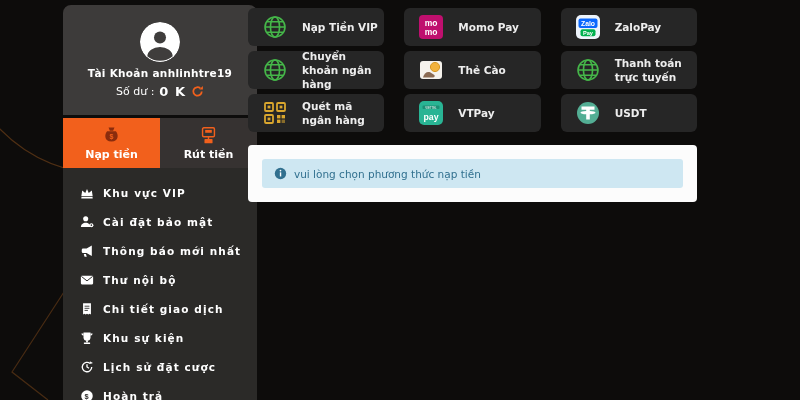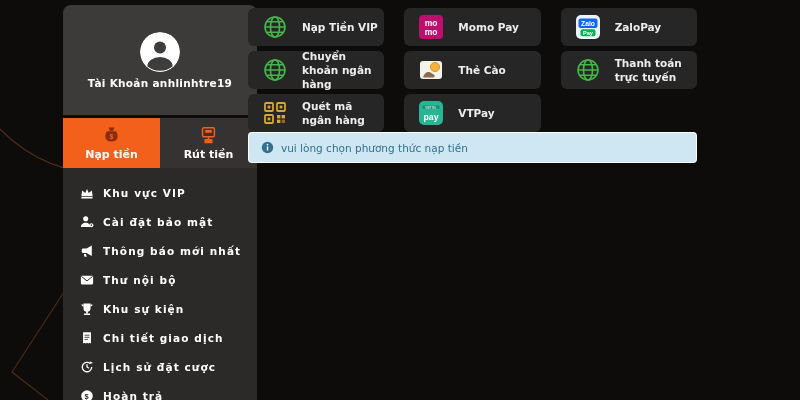--- a/index.html
+++ b/index.html
@@ -33,21 +33,21 @@
   .menu-icon{width:15px;display:flex;justify-content:center;line-height:0;}
 
   
   .content{position:absolute;left:248px;top:8px;width:449px;}
   .grid{display:grid;grid-template-columns:repeat(3,1fr);gap:5px 20px;}
   .pay-btn{background:#262626;border-radius:6px;height:38px;display:flex;align-items:center;
     padding:0 6px 0 14px;gap:14px;cursor:pointer;}
   .pay-icon{width:26px;flex:0 0 26px;display:flex;justify-content:center;line-height:0;}
   .pay-label{color:#ededed;font-size:10.5px;font-weight:bold;line-height:1.35;}
 
-  .alert-card{background:#fcfcfc;border-radius:4px;padding:1px;}
+  .alert-card{margin-top:13px;background:#fcfcfc;border-radius:4px;padding:14px;}
   .alert{background:#cee7f2;border-radius:3px;padding:8px 12px;display:flex;align-items:center;gap:7px;
     color:#31708f;font-size:10.5px;}
   .info-icon{line-height:0;}
 </style>
 </head>
 <body>
 
 <svg class="bg-decor" width="800" height="400" viewBox="0 0 800 400">
   <path d="M-10 118 Q 70 215 240 148" fill="none" stroke="#a05a1e" stroke-width="1.2" opacity="0.45"></path>
   <path d="M75 275 L 12 372 L 48 400" fill="none" stroke="#a05a1e" stroke-width="1.2" opacity="0.4"></path>
@@ -56,20 +56,30 @@
 <aside class="sidebar">
   <div class="account-card">
     <div class="avatar">
       <svg width="40" height="40" viewBox="0 0 24 24">
         <circle cx="12" cy="12" r="12" fill="#ffffff"></circle>
         <circle cx="12" cy="9.3" r="3.6" fill="#3f3d3c"></circle>
         <path d="M4.4 20.6 a 7.6 5.6 0 0 1 15.2 0 a 12 12 0 0 1 -15.2 0 z" fill="#3f3d3c"></path>
       </svg>
     </div>
     <div class="account-name">Tài Khoản anhlinhtre19</div>
+    <div class="balance-row">
+      <span>Số dư :</span>
+      <span class="balance-value">0 K</span>
+      <span class="refresh">
+        <svg width="13" height="13" viewBox="0 0 16 16">
+          <path d="M13.2 8 a5.2 5.2 0 1 1 -1.7 -3.9" fill="none" stroke="#f2601c" stroke-width="2.2"></path>
+          <path d="M14.6 1.2 L14.6 5.6 L10.2 5.6 Z" fill="#f2601c"></path>
+        </svg>
+      </span>
+    </div>
   </div>
   <div class="tabs" id="tabs">
       <div class="tab tab--active">
         <span style="line-height: 0;"><svg width="19" height="19" viewBox="0 0 16 16">
             <path d="M5.5 1.3 h5 l-1.1 2.6 h-2.8 z" fill="#8a2c0d"></path>
             <path d="M4.3 4.4 h7.4 c2.2 2.2 2.8 8.6 -3.7 8.6 s-5.9 -6.4 -3.7 -8.6 z" fill="#8a2c0d"></path>
             <text x="8" y="10.8" text-anchor="middle" font-size="6" font-weight="bold" fill="#f2601c" font-family="Liberation Sans, sans-serif">$</text>
           </svg></span>
         <span class="tab-label">Nạp tiền</span>
       </div>
@@ -117,42 +127,42 @@
         <span class="menu-icon">
           <svg width="14" height="14" viewBox="0 0 16 16">
             <rect x="1" y="3" width="14" height="10" rx="1.2" fill="#fff"></rect>
             <path d="M1.6 3.9 L8 9 L14.4 3.9" stroke="#2b2a28" stroke-width="1.1" fill="none"></path>
           </svg>
         </span>
         <span>Thư nội bộ</span>
       </div>
       <div class="menu-item">
         <span class="menu-icon">
-          <svg width="14" height="14" viewBox="0 0 16 16" fill="#fff">
-            <path d="M4 1.8 h8 v5.2 a4 4 0 0 1 -8 0 z"></path>
-            <path d="M1.6 2.8 H4 v2.6 A2.6 2.6 0 0 1 1.6 2.9 z"></path>
-            <path d="M14.4 2.8 H12 v2.6 a2.6 2.6 0 0 0 2.4 -2.5 z"></path>
-            <rect x="7" y="10.6" width="2" height="2.4"></rect>
-            <rect x="4.4" y="13" width="7.2" height="1.8" rx="0.4"></rect>
-          </svg>
-        </span>
-        <span>Khu sự kiện</span>
-      </div>
-      <div class="menu-item">
-        <span class="menu-icon">
           <svg width="14" height="14" viewBox="0 0 16 16">
             <path d="M3.5 1.3 h9 V14.4 l-1.5 -1 -1.5 1 -1.5 -1 -1.5 1 -1.5 -1 -1.5 1 z" fill="#fff"></path>
             <g stroke="#2b2a28" stroke-width="1">
               <line x1="5.2" y1="4.8" x2="10.8" y2="4.8"></line>
               <line x1="5.2" y1="7.2" x2="10.8" y2="7.2"></line>
               <line x1="5.2" y1="9.6" x2="9" y2="9.6"></line>
             </g>
           </svg>
         </span>
         <span>Chi tiết giao dịch</span>
+      </div>
+      <div class="menu-item">
+        <span class="menu-icon">
+          <svg width="14" height="14" viewBox="0 0 16 16" fill="#fff">
+            <path d="M4 1.8 h8 v5.2 a4 4 0 0 1 -8 0 z"></path>
+            <path d="M1.6 2.8 H4 v2.6 A2.6 2.6 0 0 1 1.6 2.9 z"></path>
+            <path d="M14.4 2.8 H12 v2.6 a2.6 2.6 0 0 0 2.4 -2.5 z"></path>
+            <rect x="7" y="10.6" width="2" height="2.4"></rect>
+            <rect x="4.4" y="13" width="7.2" height="1.8" rx="0.4"></rect>
+          </svg>
+        </span>
+        <span>Khu sự kiện</span>
       </div>
       <div class="menu-item">
         <span class="menu-icon">
           <svg width="14" height="14" viewBox="0 0 16 16" fill="none" stroke="#fff" stroke-width="1.5">
             <path d="M13.4 8 a5.4 5.4 0 1 1 -1.8 -4"></path>
             <path d="M11.2 1.3 L11.8 4.6 L14.8 3.4" fill="#fff" stroke="none"></path>
             <path d="M8 4.8 V8 l2.3 1.4"></path>
           </svg>
         </span>
         <span>Lịch sử đặt cược</span>
@@ -254,20 +264,29 @@
         <span class="pay-icon">
           <svg width="24" height="24" viewBox="0 0 24 24">
             <rect width="24" height="24" rx="5" fill="#29b494"></rect>
             <rect x="3.5" y="4.5" width="17" height="3.6" rx="1" fill="#1c8f75"></rect>
             <text x="12" y="7.5" text-anchor="middle" font-size="2.8" fill="#fff" font-family="Liberation Sans, sans-serif">VIETTEL</text>
             <text x="12" y="19" text-anchor="middle" font-size="8.8" font-weight="bold" fill="#fff" font-family="Liberation Sans, sans-serif">pay</text>
           </svg>
         </span>
         <span class="pay-label">VTPay</span>
       </div>
+      <div class="pay-btn">
+        <span class="pay-icon">
+          <svg width="24" height="24" viewBox="0 0 24 24">
+            <circle cx="12" cy="12" r="11" fill="#53ae94"></circle>
+            <path fill="#fff" d="M5.5 5.5 h13 v3.2 h-4.7 v1.3 c3.3 0.18 5.7 0.86 5.7 1.68 c0 0.82 -2.4 1.5 -5.7 1.68 v5.1 h-3.6 v-5.1 c-3.3 -0.18 -5.7 -0.86 -5.7 -1.68 c0 -0.82 2.4 -1.5 5.7 -1.68 v-1.3 h-4.7 z"></path>
+          </svg>
+        </span>
+        <span class="pay-label">USDT</span>
+      </div>
     </div>
   <div class="alert-card">
     <div class="alert">
       <span class="info-icon">
         <svg width="13" height="13" viewBox="0 0 16 16">
           <circle cx="8" cy="8" r="7" fill="#31708f"></circle>
           <rect x="7.2" y="6.6" width="1.7" height="5" fill="#fff"></rect>
           <circle cx="8" cy="4.4" r="1.05" fill="#fff"></circle>
         </svg>
       </span>

